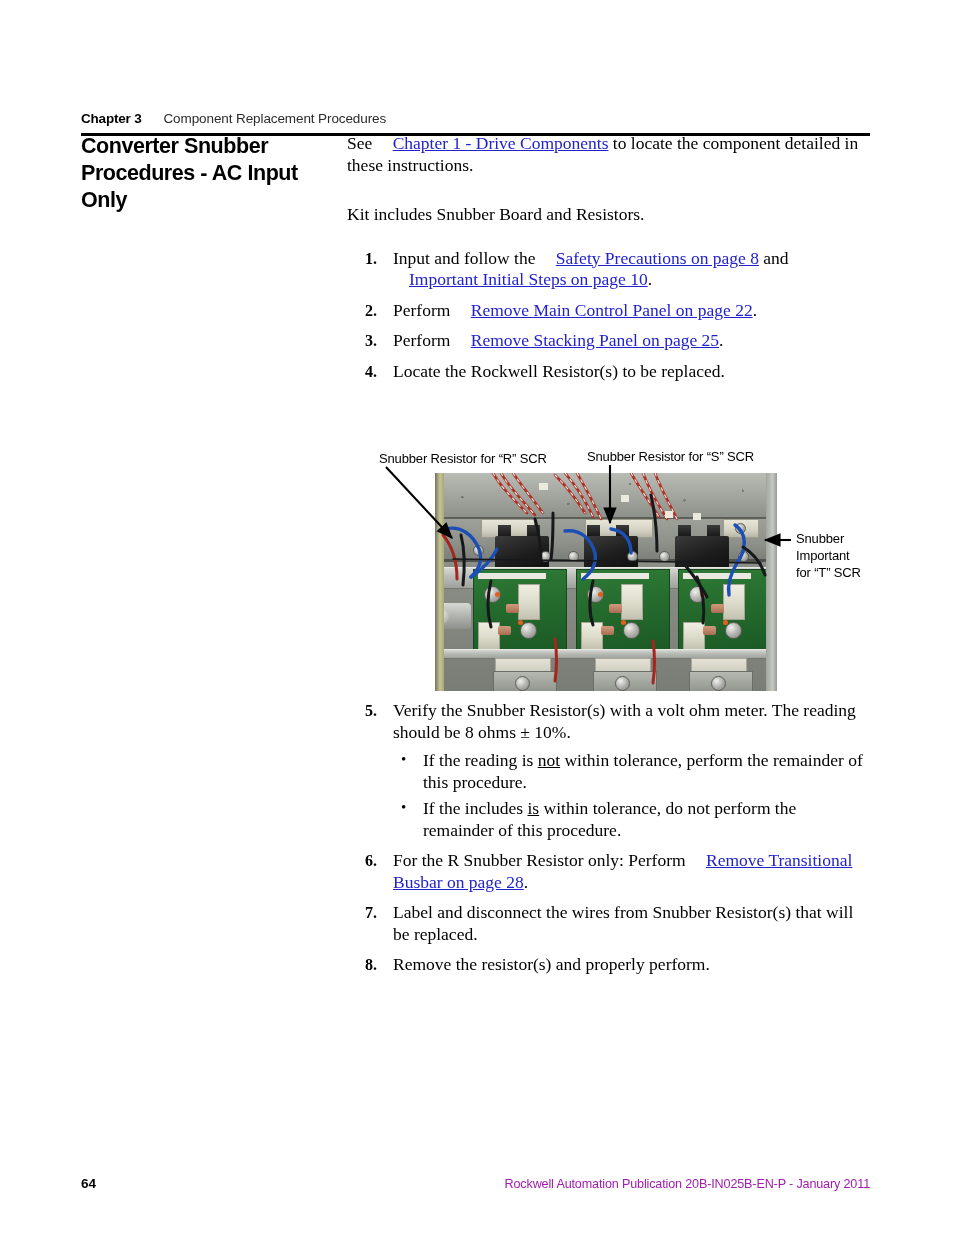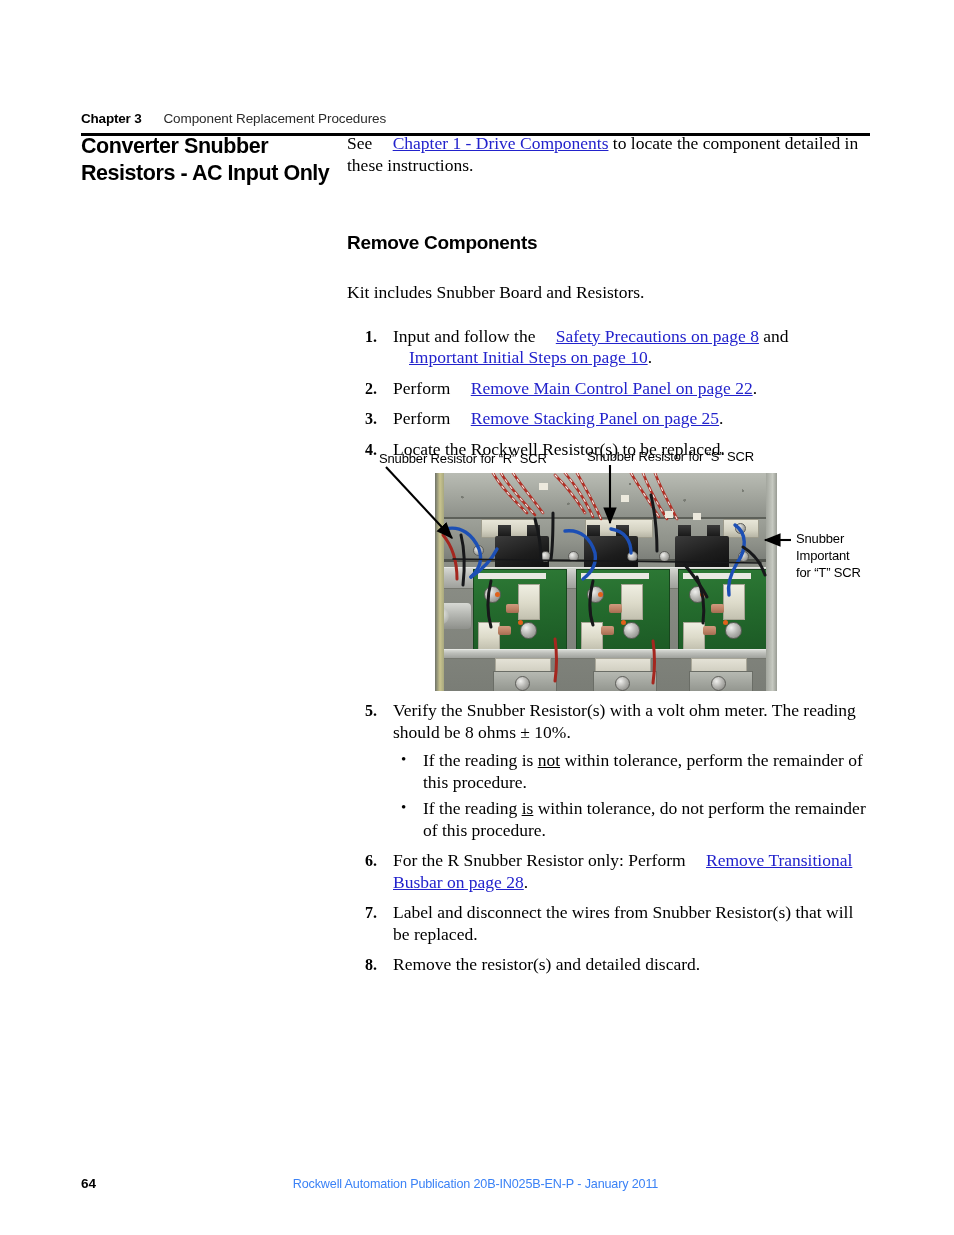--- a/index.html
+++ b/index.html
@@ -301,44 +301,43 @@
     top: 1176px;
     width: 789px;
     font-family: "Liberation Sans", sans-serif;
   }
   .footer .pg {
     position: absolute; left: 0; top: 0;
     font-size: 13.5px; font-weight: bold; color: #000;
   }
   .footer .pub {
     position: absolute; left: 0; top: 1px;
-    width: 789px; text-align: center;
-    font-size: 12.6px; color: #3b82f6; letter-spacing: -0.15px;
+    width: 789px; text-align: right;
+    font-size: 12.6px; color: #a21caf; letter-spacing: -0.15px;
   }
 </style>
 </head>
 <body>
 
 <div class="page-header">
   <div class="hdr-row">
     <span class="hdr-chapter">Chapter 3</span>
     <span class="hdr-title">Component Replacement Procedures</span>
   </div>
   <div class="hdr-rule"></div>
 </div>
 
-<div class="side-heading">Converter Snubber Resistors - AC Input Only</div>
+<div class="side-heading">Converter Snubber Procedures - AC Input Only</div>
 
 <div class="main-col">
 
   <p class="intro-para">
     <span>See </span><a class="xref" href="#">Chapter 1 - Drive Components</a><span> to locate the component detailed in these instructions.</span>
   </p>
 
-  <h2 class="sec-heading">Remove Components</h2>
 
   <p class="lead-para">Kit includes Snubber Board and Resistors.</p>
 
   <ol class="steps" id="steps-top">
       <li><span class="num">1.</span><span><span>Input and follow the </span><a class="xref" href="#">Safety Precautions on page 8</a><span> and </span><a class="xref" href="#">Important Initial Steps on page 10</a><span>.</span></span></li>
       <li><span class="num">2.</span><span><span>Perform </span><a class="xref" href="#">Remove Main Control Panel on page 22</a><span>.</span></span></li>
       <li><span class="num">3.</span><span><span>Perform </span><a class="xref" href="#">Remove Stacking Panel on page 25</a><span>.</span></span></li>
       <li><span class="num">4.</span><span><span>Locate the Rockwell Resistor(s) to be replaced.</span></span></li>
     </ol>
 </div>
@@ -510,24 +509,24 @@
     <line x1="263" y1="25" x2="263" y2="83" stroke="#000" stroke-width="2.1" marker-end="url(#ahead)"></line>
 
     <line x1="444" y1="100" x2="418" y2="100" stroke="#000" stroke-width="2.1" marker-end="url(#ahead)"></line>
   </svg>
 </div>
 
 <div class="main-col" style="top:700px;">
   <ol class="steps" id="steps-bottom" style="margin-top:0;">
       <li><span class="num">5.</span><span><span>Verify the Snubber Resistor(s) with a volt ohm meter. The reading should be 8 ohms ± 10%.</span></span><ul class="sub">
           <li><span class="bullet">•</span><span><span>If the reading is </span><u class="ul">not</u><span> within tolerance, perform the remainder of this procedure.</span></span></li>
-          <li><span class="bullet">•</span><span><span>If the reading </span><u class="ul">is</u><span> within tolerance, do not perform the remainder of this procedure.</span></span></li>
+          <li><span class="bullet">•</span><span><span>If the includes </span><u class="ul">is</u><span> within tolerance, do not perform the remainder of this procedure.</span></span></li>
         </ul></li>
       <li><span class="num">6.</span><span><span>For the R Snubber Resistor only: Perform </span><a class="xref" href="#">Remove Transitional Busbar on page 28</a><span>.</span></span></li>
       <li><span class="num">7.</span><span><span>Label and disconnect the wires from Snubber Resistor(s) that will be replaced.</span></span></li>
-      <li><span class="num">8.</span><span><span>Remove the resistor(s) and detailed discard.</span></span></li>
+      <li><span class="num">8.</span><span><span>Remove the resistor(s) and properly perform.</span></span></li>
     </ol>
 </div>
 
 <div class="footer">
   <span class="pg">64</span>
   <span class="pub">Rockwell Automation Publication 20B-IN025B-EN-P - January 2011</span>
 </div>
 
 </body></html>

